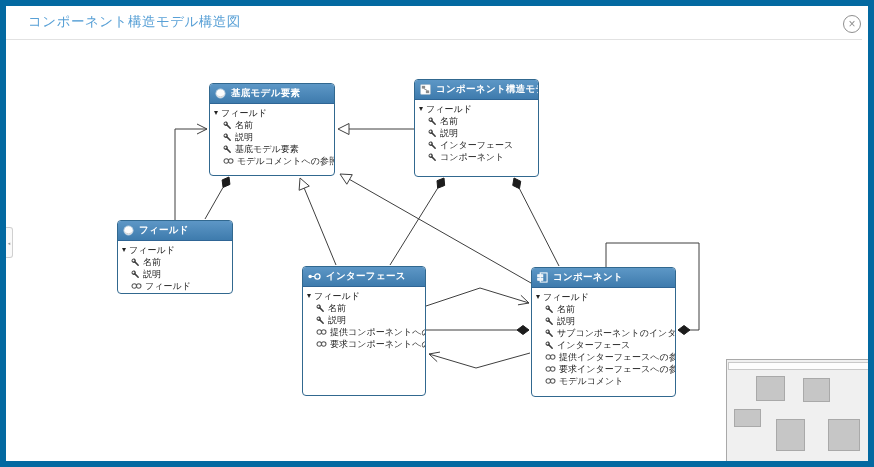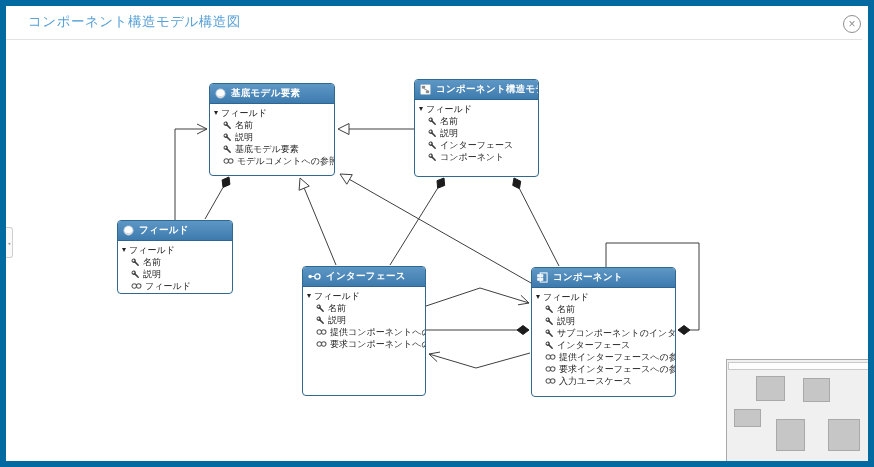--- a/index.html
+++ b/index.html
@@ -366,21 +366,21 @@
             </span>
             <span>要求インターフェースへの参照</span>
           </div>
           <div class="row field">
             <span class="ficon">
               <svg width="11" height="8" viewBox="0 0 12 8">
                 <circle cx="3.6" cy="4" r="2.5" fill="none" stroke="#5a5a5a" stroke-width="1.2"></circle>
                 <circle cx="8.4" cy="4" r="2.5" fill="none" stroke="#5a5a5a" stroke-width="1.2"></circle>
               </svg>
             </span>
-            <span>入力ユースケース</span>
+            <span>モデルコメント</span>
           </div>
         </div>
       </div>
     </div>
 
   <div class="minimap" id="minimap" style="left: 720px; top: 353px; width: 146px; height: 106px;">
     <div class="minimap-bar" id="minimap-bar" style="left: 1px; top: 2px; width: 142px; height: 8px;"></div>
   <div class="mini-rect" style="left: 29px; top: 16px; width: 29px; height: 25px;"></div>
       <div class="mini-rect" style="left: 76px; top: 18px; width: 27px; height: 24px;"></div>
       <div class="mini-rect" style="left: 7px; top: 49px; width: 27px; height: 18px;"></div>

